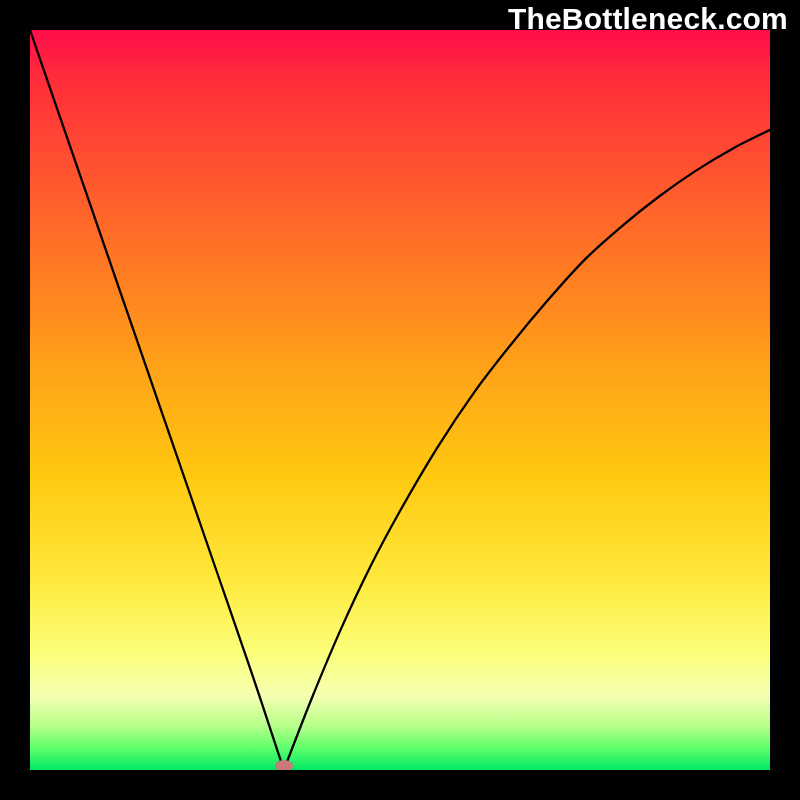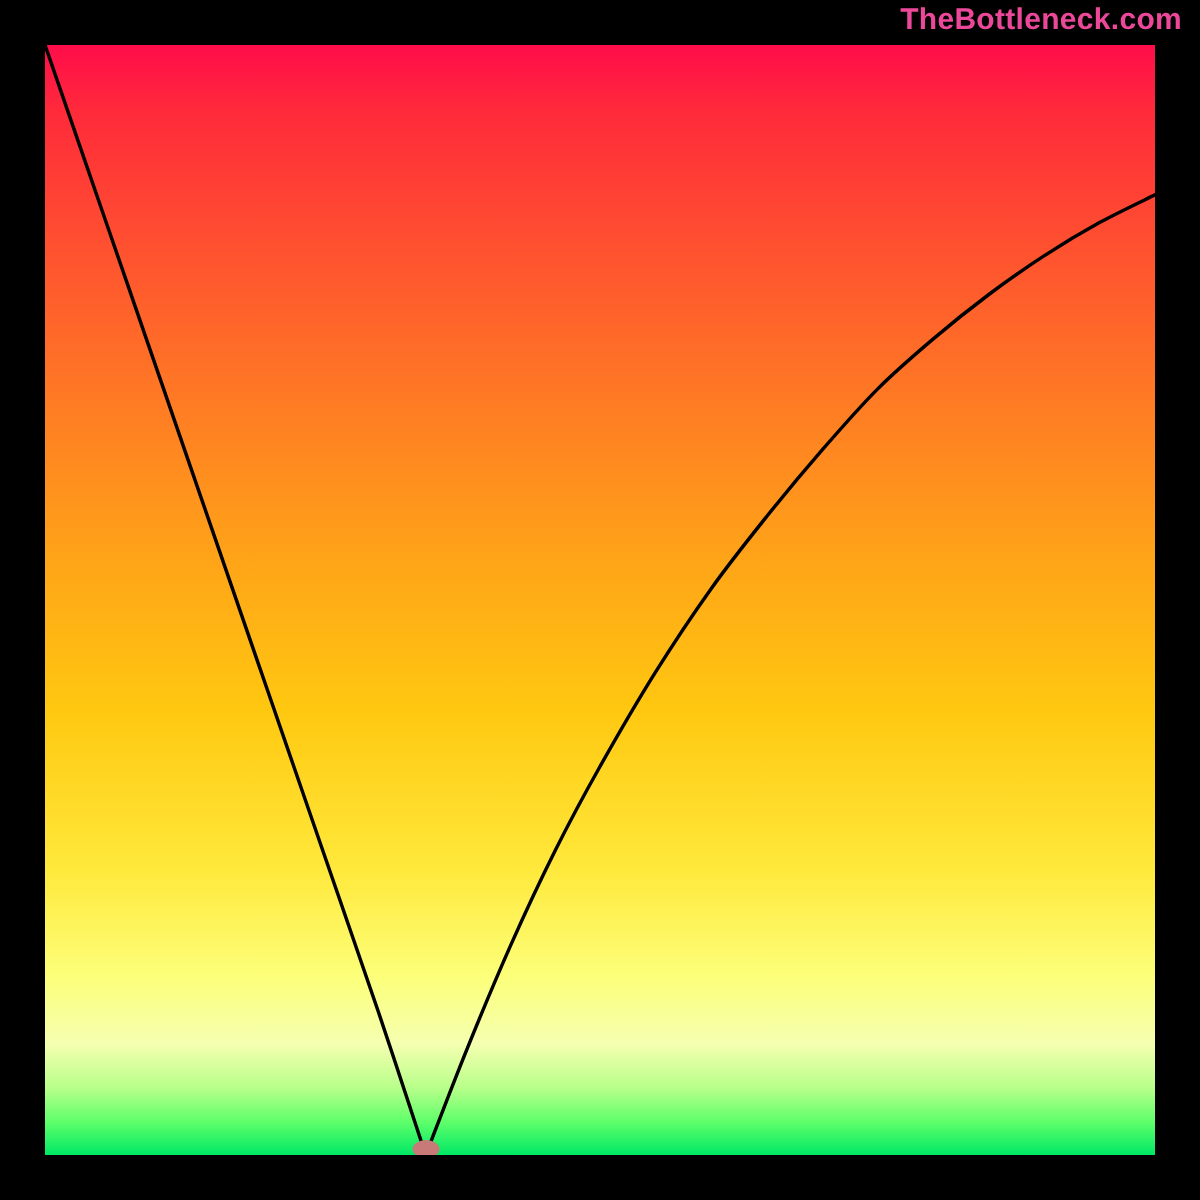--- a/index.html
+++ b/index.html
@@ -14,22 +14,22 @@
   .frame {
     position: relative;
     width: 800px;
     height: 800px;
     background: #000;
   }
   .watermark {
     position: absolute;
     top: 2px;
     right: 12px;
-    color: #ec4899;
-    font-size: 20px;
+    color: #ffffff;
+    font-size: 30px;
     font-weight: 600;
     letter-spacing: 0.2px;
     user-select: none;
   }
   .plot-area {
     position: absolute;
     left: 30px;
     top: 30px;
     width: 740px;
     height: 740px;

